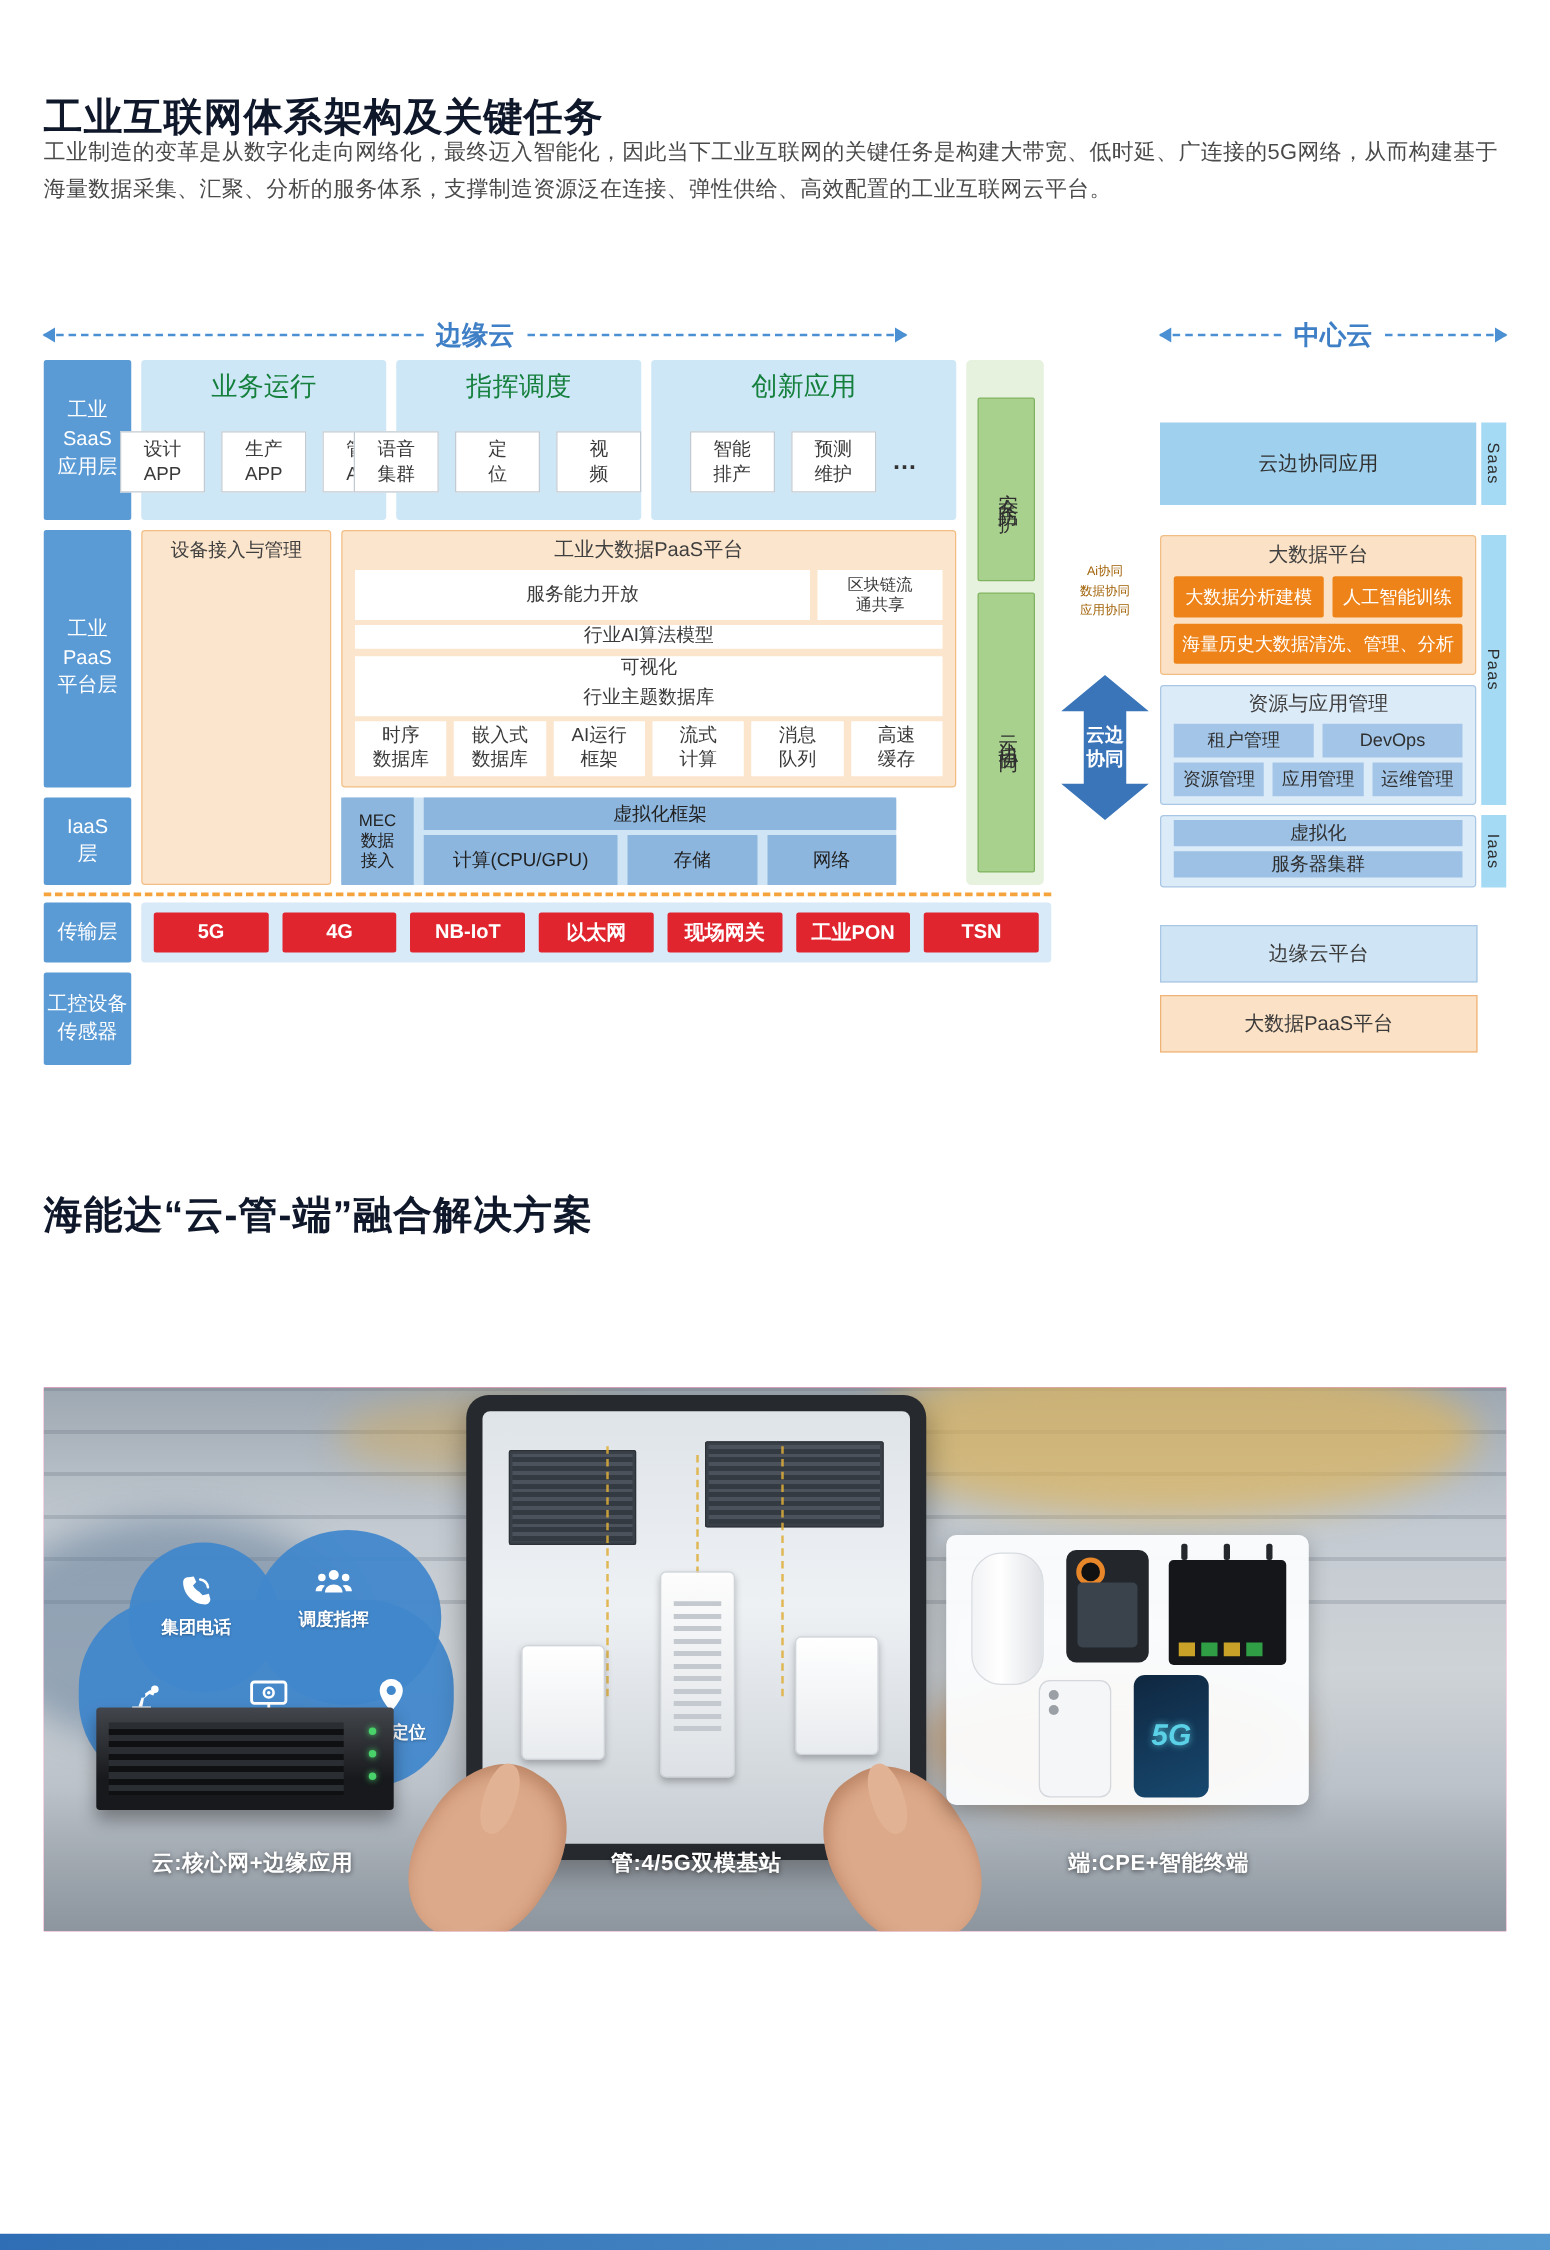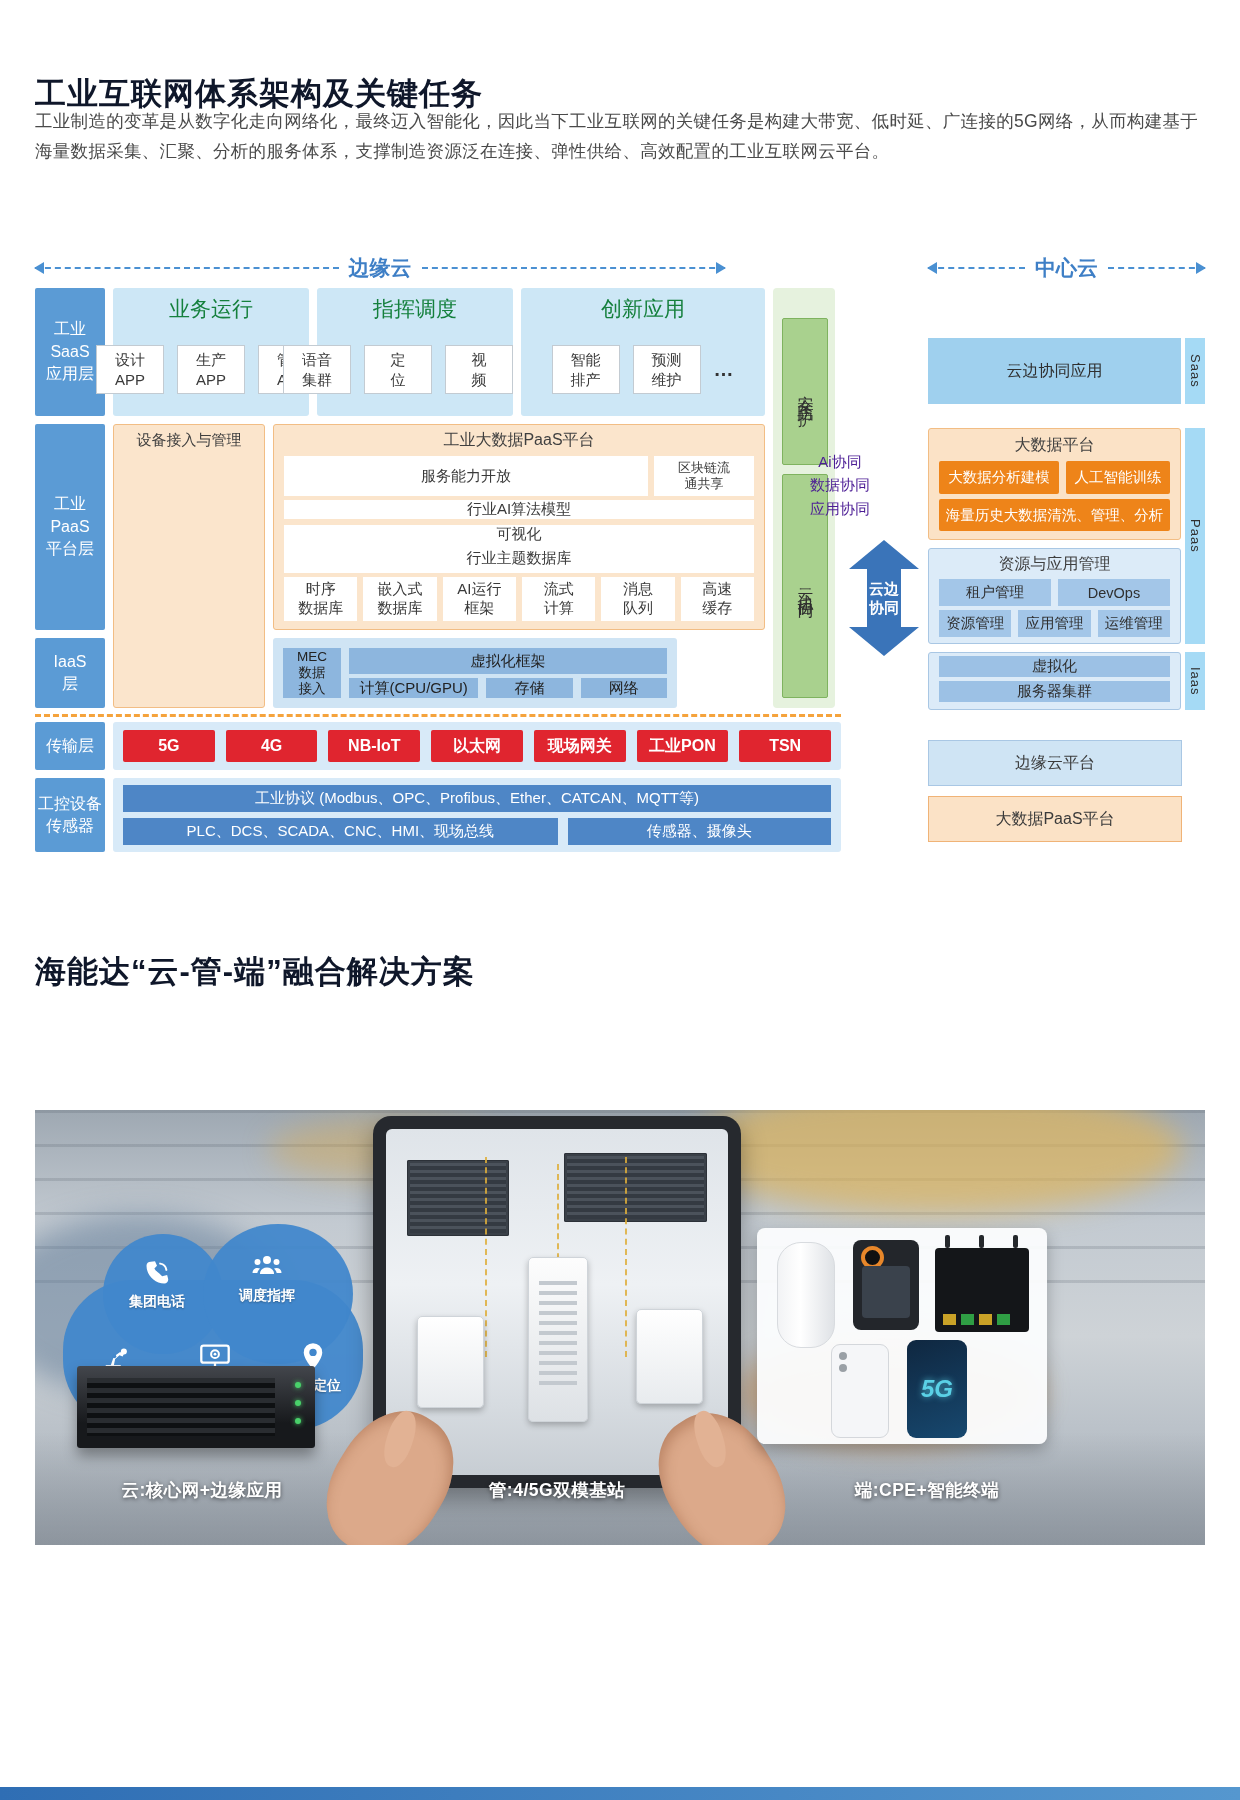--- a/index.html
+++ b/index.html
@@ -32,32 +32,32 @@
   .acc-items{flex:1;display:flex;flex-direction:column;justify-content:space-between;}
   .acc-item{background:#ee7f19;color:#fff;height:32px;display:flex;align-items:center;justify-content:center;font-size:15px;border-radius:2px;}
 
   .bigdata{position:absolute;left:238px;top:172px;width:492px;height:206px;background:#fbe5cc;border:1px solid #f2bd84;border-radius:3px;box-sizing:border-box;display:flex;flex-direction:column;padding:5px 10px 8px;gap:4px;}
   .bd-title{text-align:center;font-size:16px;color:#3f3f3f;height:22px;}
   .bd-row{display:flex;gap:6px;}
   .bd-box{background:#fff;display:flex;align-items:center;justify-content:center;text-align:center;color:#3a3a3a;font-size:15px;line-height:1.25;}
   .r1{height:40px;} .r2{height:40px;flex-direction:column;} .r3{height:29px;} .r4{flex:1;}
   .bd-small{width:100px;font-size:13px;}
 
-  .mec{position:absolute;left:238px;top:386px;width:404px;height:70px;background:#cfe4f4;border-radius:3px;box-sizing:border-box;display:flex;gap:8px;padding:10px;}
+  .mec{position:absolute;left:238px;top:386px;width:444px;height:70px;background:#cfe4f4;border-radius:3px;box-sizing:border-box;display:flex;gap:8px;padding:0;}
   .mec-label{width:58px;background:#8db6de;color:#222;display:flex;align-items:center;justify-content:center;text-align:center;font-size:13.5px;line-height:1.2;}
   .mec-col{flex:1;display:flex;flex-direction:column;gap:4px;}
   .mec-bar{background:#8db6de;color:#222;display:flex;align-items:center;justify-content:center;font-size:15px;height:26px;}
   .mec-items{display:flex;gap:8px;flex:1;}
   .mec-items .mec-bar{height:auto;flex:1;}
   .mi-0{flex:1.5 !important;}
 
   .sec-outer{position:absolute;left:738px;top:36px;width:62px;height:420px;background:#e6f2de;border-radius:4px;}
   .sec-box{position:absolute;left:9px;width:44px;background:#a9d18e;border:1px solid #7fb35f;border-radius:2px;color:#2f2f2f;display:flex;align-items:center;justify-content:center;writing-mode:vertical-lr;letter-spacing:5px;font-size:16px;}
 
-  .coord-text{position:absolute;left:756px;top:198px;width:98px;text-align:center;color:#4c1d95;font-size:15px;line-height:1.55;}
+  .coord-text{position:absolute;left:800px;top:198px;width:98px;text-align:center;color:#a16207;font-size:10px;line-height:1.55;}
   .coord-arrow{position:absolute;left:812px;top:288px;width:74px;height:116px;}
   .coord-arrow-label{position:absolute;left:0;top:0;width:100%;height:100%;display:flex;align-items:center;justify-content:center;color:#fff;font-weight:bold;font-size:15px;text-align:center;line-height:1.3;}
 
   .c-app{position:absolute;left:893px;top:86px;width:253px;height:66px;background:#9fd0ee;display:flex;align-items:center;justify-content:center;font-size:16px;color:#2f2f2f;}
   .strip{position:absolute;left:1150px;width:20px;background:#a5daf5;color:#2f2f2f;display:flex;align-items:center;justify-content:center;writing-mode:vertical-rl;font-size:13px;letter-spacing:1px;}
   .c-orange{position:absolute;left:893px;width:253px;background:#fbe2c6;border:1px solid #f2bd84;border-radius:3px;box-sizing:border-box;display:flex;flex-direction:column;padding:4px 10px 8px;gap:5px;}
   .c-blue{position:absolute;left:893px;width:253px;background:#dcebf8;border:1px solid #a9c7e4;border-radius:3px;box-sizing:border-box;display:flex;flex-direction:column;padding:3px 10px 7px;gap:4px;}
   .c-title{text-align:center;font-size:16px;color:#3f3f3f;height:23px;line-height:23px;}
   .cbox-orange{background:#ee8419;color:#fff;display:flex;align-items:center;justify-content:center;font-size:14.5px;height:33px;border-radius:2px;}
   .cbox-blue{background:#a3c6e8;color:#2f2f2f;display:flex;align-items:center;justify-content:center;font-size:14.5px;height:27px;}
@@ -302,29 +302,20 @@
     <div class="transport">
       <div class="tr-box">5G</div>
       <div class="tr-box">4G</div>
       <div class="tr-box">NB-IoT</div>
       <div class="tr-box">以太网</div>
       <div class="tr-box">现场网关</div>
       <div class="tr-box">工业PON</div>
       <div class="tr-box">TSN</div>
     </div>
 
-    <div class="devrows">
-      <div class="dev-row">
-        <div class="dev-bar">工业协议 (Modbus、OPC、Profibus、Ether、CATCAN、MQTT等)</div>
-      </div>
-      <div class="dev-row">
-        <div class="dev-bar dev-plc">PLC、DCS、SCADA、CNC、HMI、现场总线</div>
-        <div class="dev-bar dev-sensor">传感器、摄像头</div>
-      </div>
-    </div>
   </div>
 
   <h1 class="sec-title" style="top:930px;">海能达“云-管-端”融合解决方案</h1>
 
   <div class="photo">
     <div class="ph-layer ph-base"></div>
     <div class="ph-layer ph-beams"></div>
     <div class="ph-layer ph-blob ph-yellow"></div>
     <div class="ph-layer ph-blob ph-yellow2"></div>
     <div class="ph-layer ph-blob ph-blue"></div>

